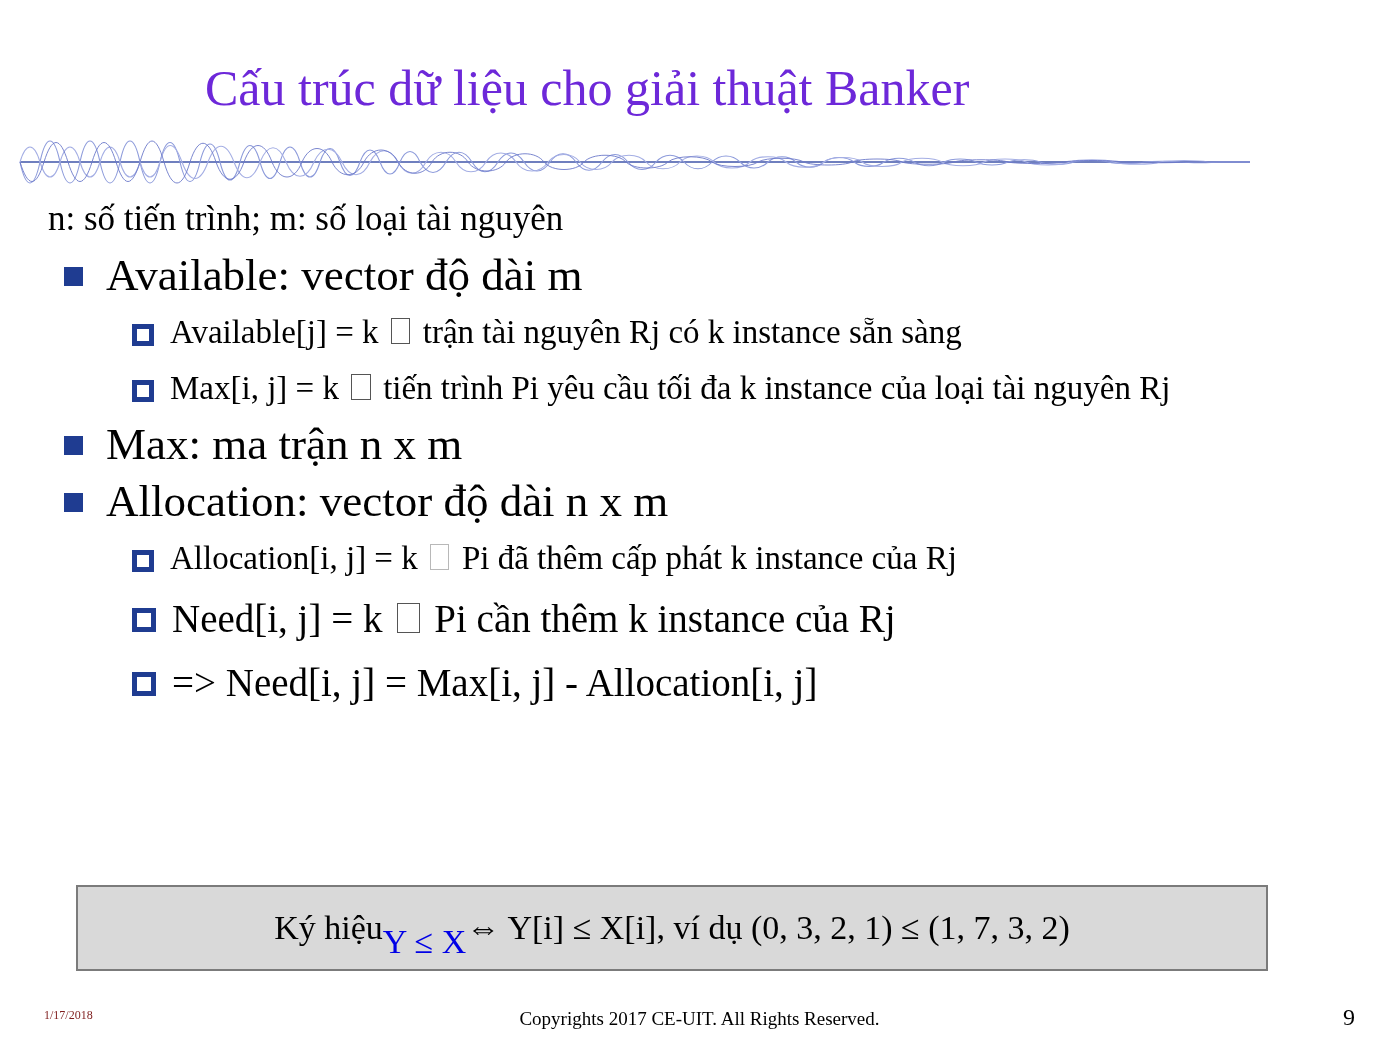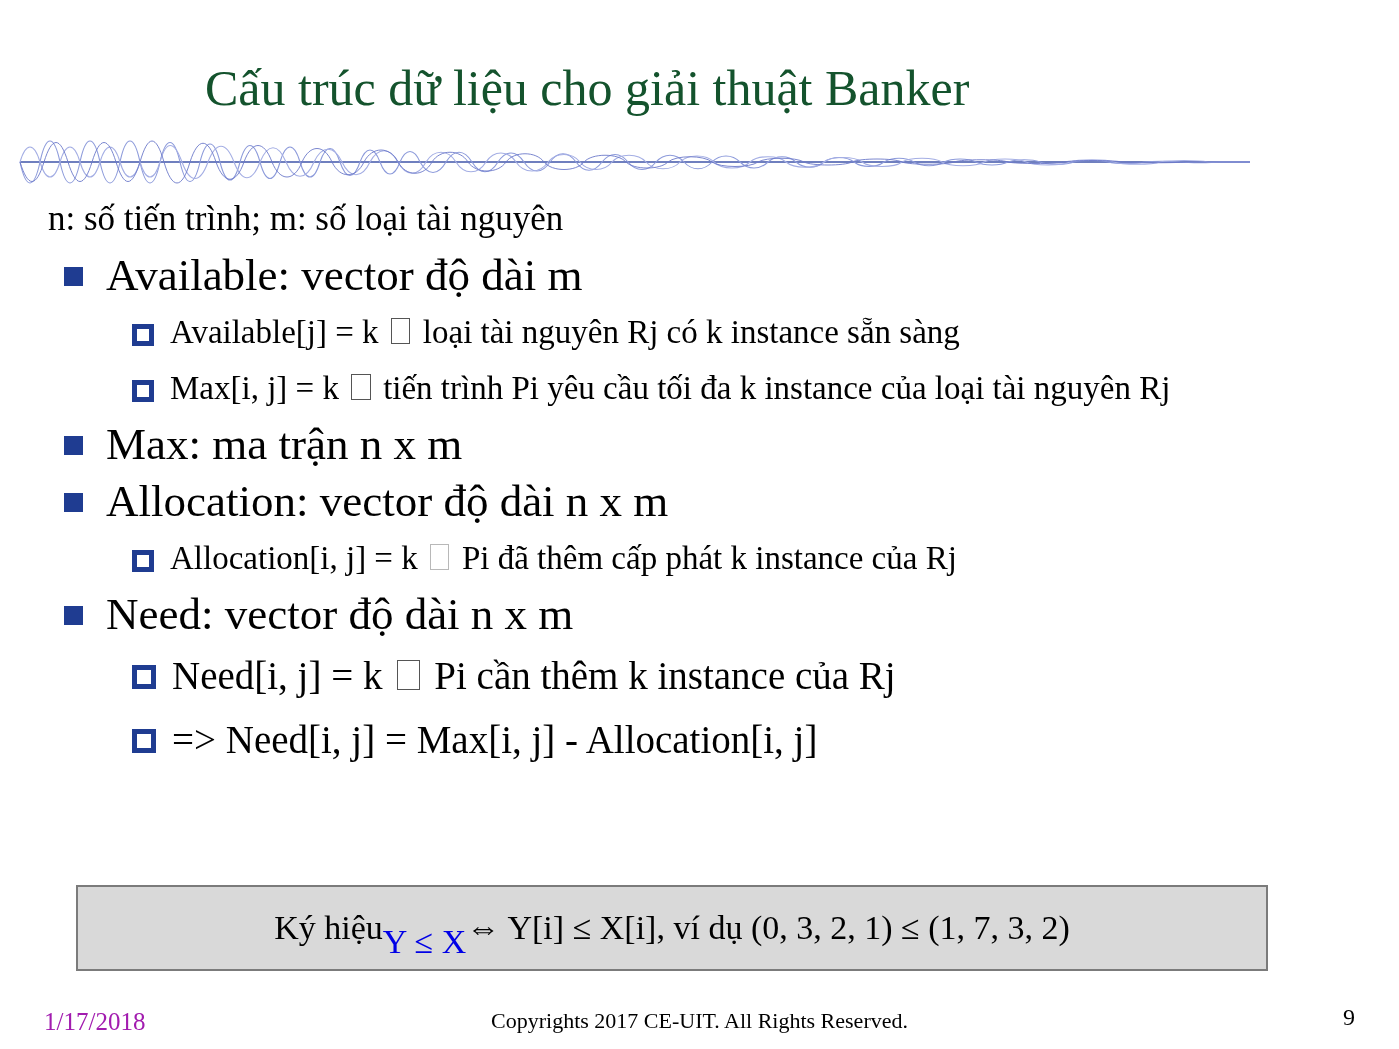--- a/index.html
+++ b/index.html
@@ -49,21 +49,21 @@
   }
 
   
   .title {
     position: absolute;
     left: 205px;
     top: 58px;
     width: 1160px;
     font-size: 50px;
     line-height: 60px;
-    color: #14532d;
+    color: #6d28d9;
     white-space: nowrap;
   }
 
   
   .wave {
     position: absolute;
     left: 0px;
     top: 132px;
     width: 1399px;
     height: 60px;
@@ -163,30 +163,30 @@
     color: #000000;
     white-space: nowrap;
   }
   .accent-blue { color: #0000E6; margin-top: 28px; }
 
   
   .footer-date {
     position: absolute;
     left: 44px;
     top: 1008px;
-    font-size: 25px;
-    color: #a21caf;
+    font-size: 12px;
+    color: #7f1d1d;
   }
   .footer-center {
     position: absolute;
     left: 0;
     top: 1008px;
     width: 1399px;
     text-align: center;
-    font-size: 22px;
+    font-size: 19px;
     color: #000;
   }
   .footer-page {
     position: absolute;
     right: 44px;
     top: 1004px;
     font-size: 24px;
     color: #000;
   }
 </style>
@@ -241,21 +241,21 @@
 
     <div class="line lvl1">
       <span class="bullet1"></span>
       <span>Available: vector độ dài m</span>
     </div>
 
     <div class="line lvl2">
       <span class="bullet2"></span>
       <span>Available[j] = k</span>
       <span class="tofu"></span>
-      <span>loại tài nguyên Rj có k instance sẵn sàng</span>
+      <span>trận tài nguyên Rj có k instance sẵn sàng</span>
     </div>
 
     <div class="line lvl2">
       <span class="bullet2"></span>
       <span>Max[i, j] = k</span>
       <span class="tofu"></span>
       <span>tiến trình Pi yêu cầu tối đa k instance của loại tài nguyên Rj</span>
     </div>
 
     <div class="line lvl1">
@@ -268,24 +268,20 @@
       <span>Allocation: vector độ dài n x m</span>
     </div>
 
     <div class="line lvl2">
       <span class="bullet2"></span>
       <span>Allocation[i, j] = k</span>
       <span class="tofu faint"></span>
       <span>Pi đã thêm cấp phát k instance của Rj</span>
     </div>
 
-    <div class="line lvl1">
-      <span class="bullet1"></span>
-      <span>Need: vector độ dài n x m</span>
-    </div>
 
     <div class="line lvl2 big">
       <span class="bullet2"></span>
       <span>Need[i, j] = k</span>
       <span class="tofu"></span>
       <span>Pi cần thêm k instance của Rj</span>
     </div>
 
     <div class="line lvl2 big">
       <span class="bullet2"></span>

